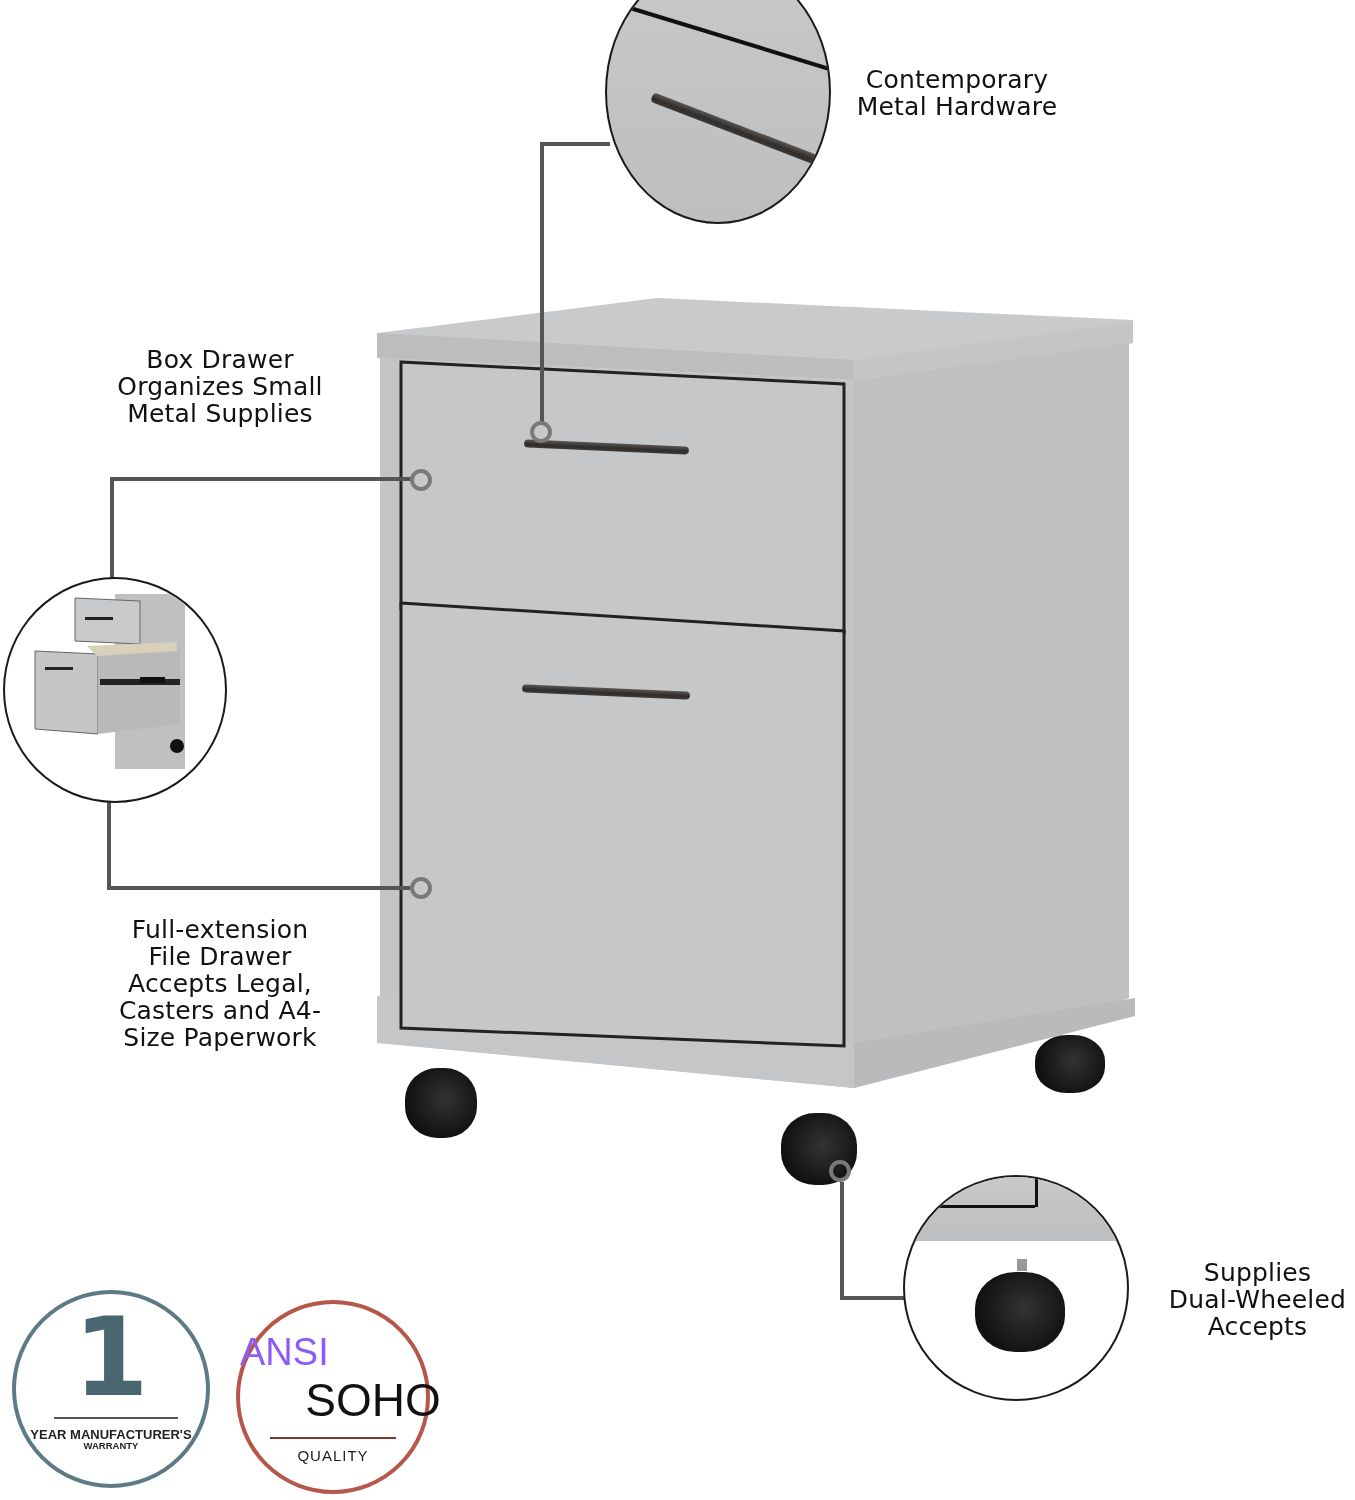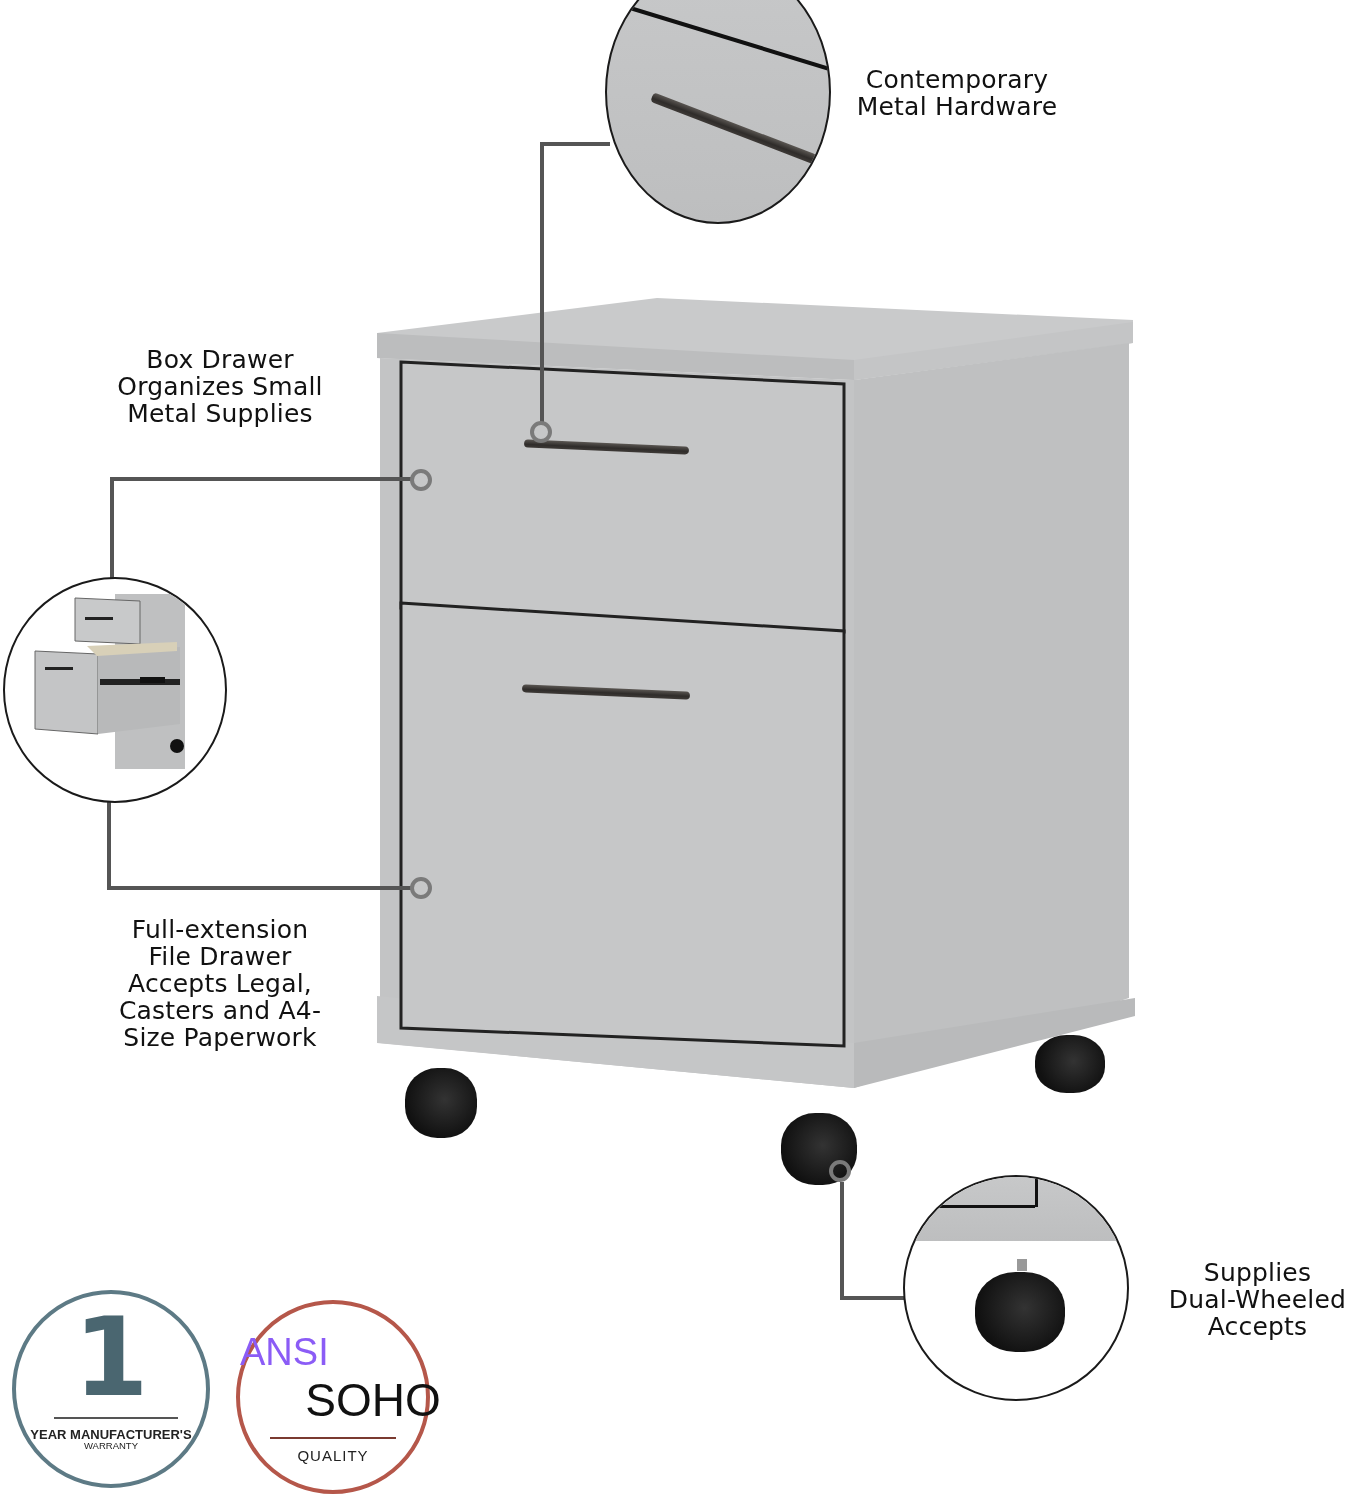--- a/index.html
+++ b/index.html
@@ -111,21 +111,21 @@
 <div class="label" style="left:1160px;top:1259px;width:195px;">
   <span>Supplies</span>
   <span>Dual-Wheeled</span>
   <span>Accepts</span>
 </div>
 
 <div class="badge" style="left:12px;top:1290px;width:190px;height:190px;border:4px solid #5d7a85;">
   <div class="abs" style="left:0;top:8px;width:190px;text-align:center;font-family:'DejaVu Sans',sans-serif;font-weight:bold;font-size:108px;line-height:112px;color:#4a6670;">1</div>
   <div class="abs" style="left:38px;top:123px;width:124px;height:2px;background:#555;"></div>
   <div class="abs" style="left:0;top:133px;width:190px;text-align:center;font-weight:bold;font-size:13px;color:#222;">YEAR MANUFACTURER'S</div>
-  <div class="abs" style="left:0;top:146px;width:190px;text-align:center;font-weight:normal;font-size:9.5px;color:#222;">WARRANTY</div>
+  <div class="abs" style="left:0;top:146px;width:190px;text-align:center;font-weight:bold;font-size:9.5px;color:#222;">WARRANTY</div>
 </div>
 
 <div class="badge" style="left:236px;top:1300px;width:186px;height:186px;border:4px solid #b5574a;">
   <div class="abs" style="left:0;top:24px;width:186px;font-size:38px;line-height:48px;color:#8b5cf6;">ANSI</div>
   <div class="abs" style="left:0;top:72px;width:186px;text-align:center;font-size:46px;line-height:48px;color:#111;padding-left:40px;">SOHO</div>
   <div class="abs" style="left:30px;top:133px;width:126px;height:2px;background:#7a3a30;"></div>
   <div class="abs" style="left:0;top:143px;width:186px;text-align:center;font-size:15px;color:#222;letter-spacing:1px;">QUALITY</div>
 </div>
 
 </body></html>

